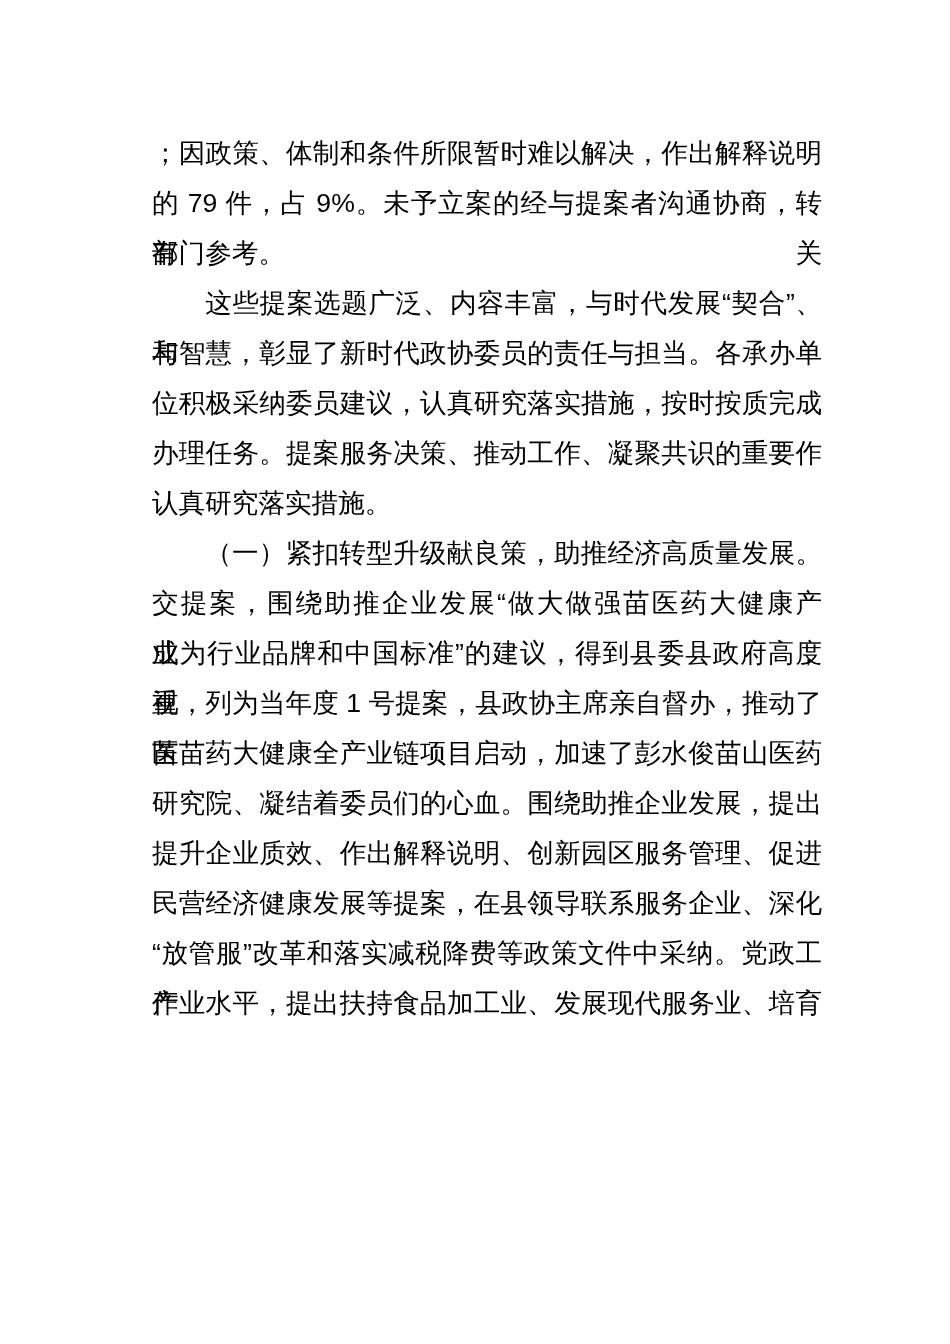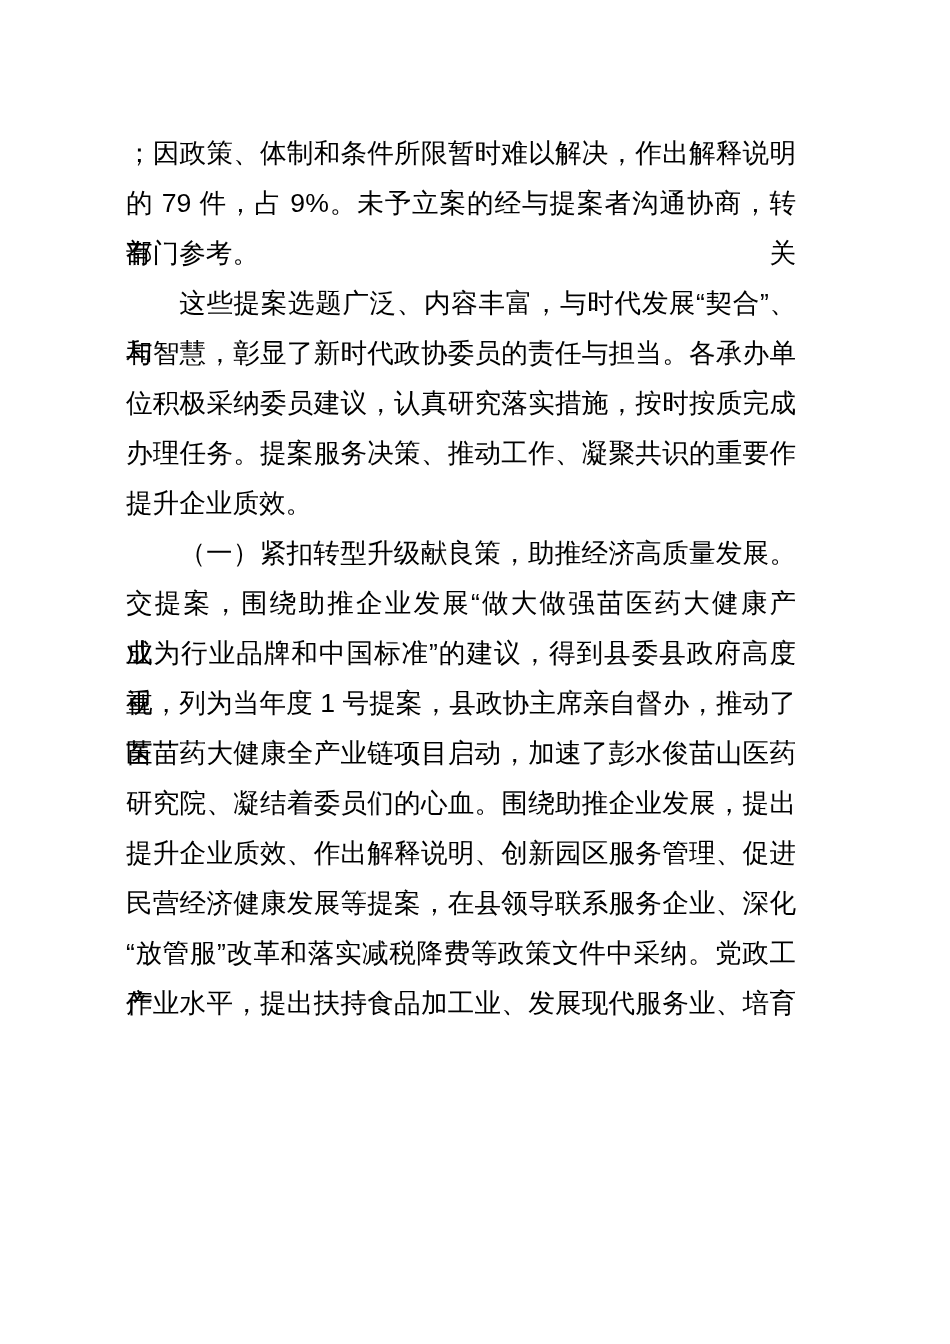--- a/index.html
+++ b/index.html
@@ -15,21 +15,21 @@
     overflow: hidden;
     position: relative;
   }
   .page {
     position: absolute;
     inset: 0;
     background: #ffffff;
   }
   .text-block {
     position: absolute;
-    left: 126px;
+    left: 152px;
     top: 128px;
     width: 670px;
   }
   .line {
     font-size: 26.6px;
     line-height: 50px;
     height: 50px;
     letter-spacing: 0;
     text-align: justify;
     text-align-last: justify;
@@ -47,21 +47,21 @@
 
 <div class="page">
   <div class="text-block">
       <div class="line">；因政策、体制和条件所限暂时难以解决，作出解释说明</div>
       <div class="line">的 79 件，占 9%。未予立案的经与提案者沟通协商，转有关</div>
       <div class="line para-end">部门参考。</div>
       <div class="line indent">这些提案选题广泛、内容丰富，与时代发展“契合”、与</div>
       <div class="line">和智慧，彰显了新时代政协委员的责任与担当。各承办单</div>
       <div class="line">位积极采纳委员建议，认真研究落实措施，按时按质完成</div>
       <div class="line">办理任务。提案服务决策、推动工作、凝聚共识的重要作</div>
-      <div class="line para-end">提升企业质效。</div>
+      <div class="line para-end">认真研究落实措施。</div>
       <div class="line indent">（一）紧扣转型升级献良策，助推经济高质量发展。</div>
       <div class="line">交提案，围绕助推企业发展“做大做强苗医药大健康产业，</div>
       <div class="line">成为行业品牌和中国标准”的建议，得到县委县政府高度重</div>
       <div class="line">视，列为当年度 1 号提案，县政协主席亲自督办，推动了苗</div>
       <div class="line">医苗药大健康全产业链项目启动，加速了彭水俊苗山医药</div>
       <div class="line">研究院、凝结着委员们的心血。围绕助推企业发展，提出</div>
       <div class="line">提升企业质效、作出解释说明、创新园区服务管理、促进</div>
       <div class="line">民营经济健康发展等提案，在县领导联系服务企业、深化</div>
       <div class="line">“放管服”改革和落实减税降费等政策文件中采纳。党政工作</div>
       <div class="line">产业水平，提出扶持食品加工业、发展现代服务业、培育</div>

